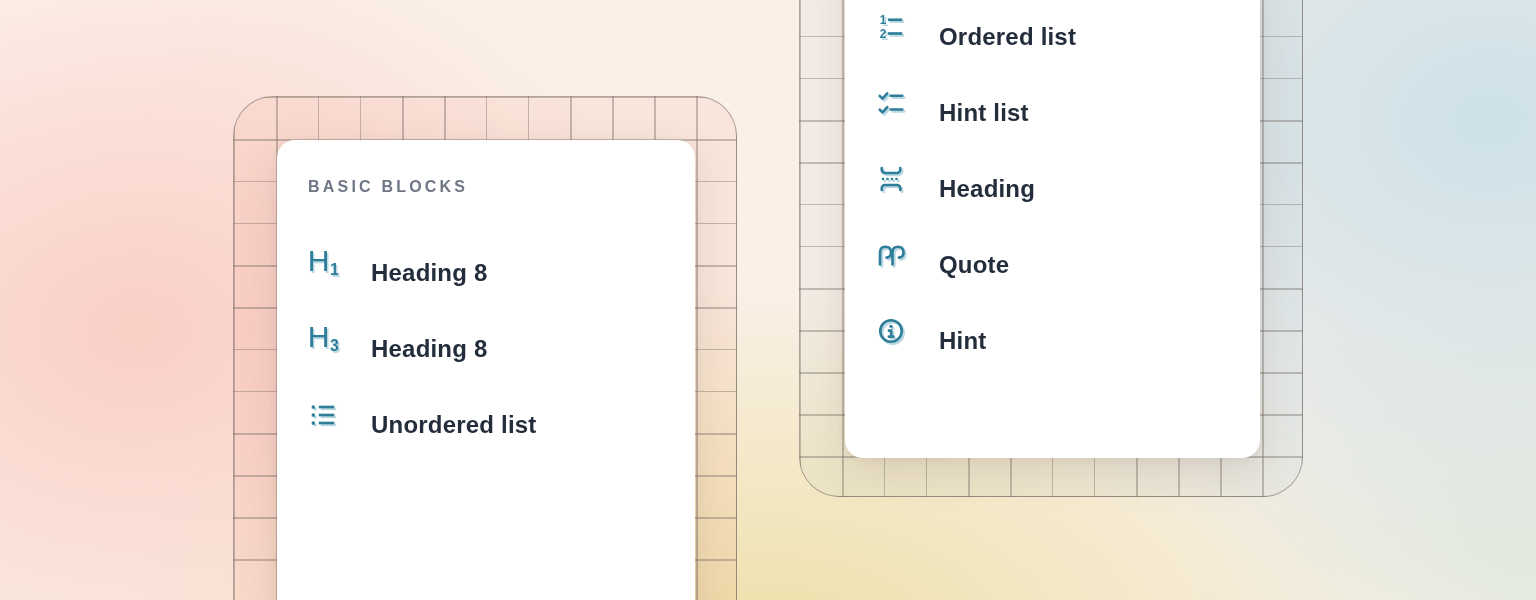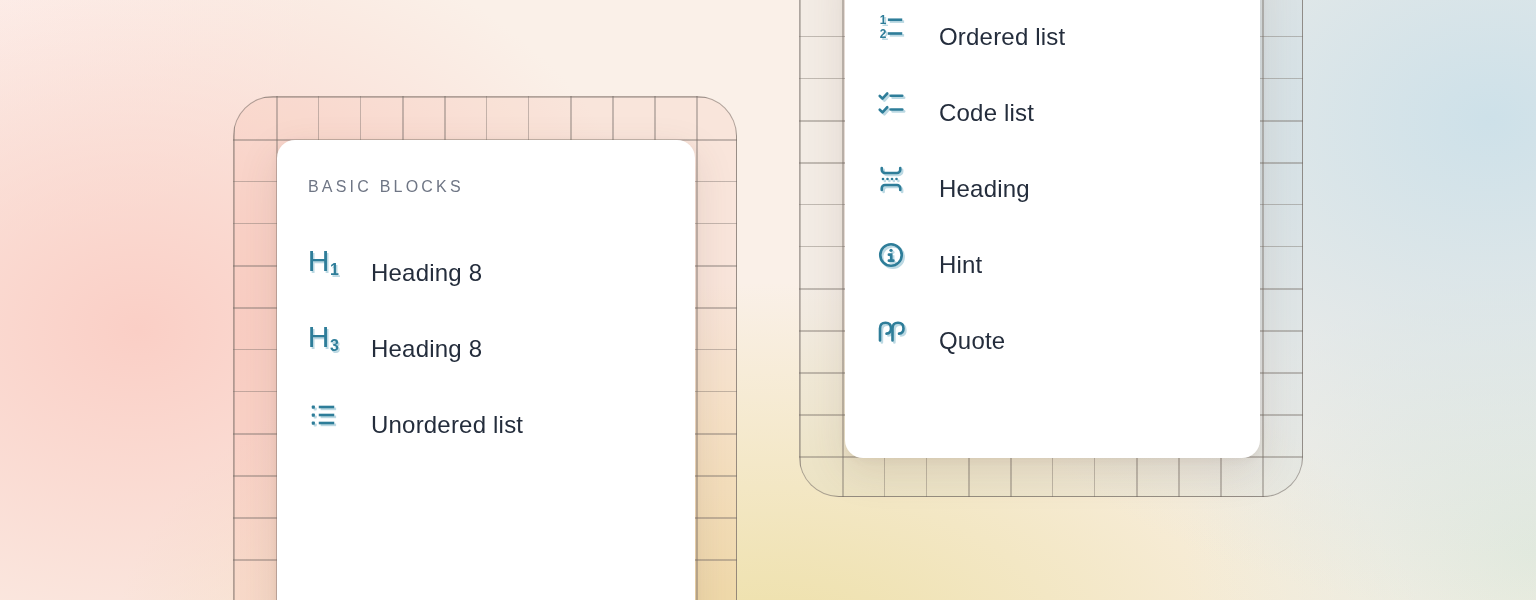--- a/index.html
+++ b/index.html
@@ -46,21 +46,21 @@
     border-radius:18px;
     box-shadow:0 14px 40px rgba(96,70,56,0.14), 0 2px 8px rgba(96,70,56,0.06);
     z-index:2;
   }
   .card-left { left:277px; top:140px; width:418px; height:520px; }
   .card-right{ left:845px; top:-49px; width:415px; height:507px; }
 
   .section-label{
     margin:37px 0 0 31px;
     font-size:16px;
-    font-weight:normal;
+    font-weight:bold;
     letter-spacing:3.2px;
     line-height:19px;
     color:var(--label);
   }
   .menu-list{ display:block; }
   .card-left  .menu-list{ margin-top:29px; }
   .card-right .menu-list{ padding-top:38px; }
 
   .menu-item{
     display:flex;
@@ -70,21 +70,21 @@
     cursor:pointer;
   }
   .mi-icon{
     width:32px; height:32px;
     display:flex; align-items:center; justify-content:center;
     margin-right:32px;
     flex:0 0 32px;
   }
   .mi-label{
     font-size:24px;
-    font-weight:normal;
+    font-weight:bold;
     letter-spacing:0.2px;
     color:var(--text);
     margin-top:20px;
   }
 
   
   .mi-icon svg{ overflow:visible; }
   .ico-lite{ transform:translate(1.5px,1.5px); color:var(--icon-lite); }
   .ico-main{ color:var(--icon); }
 
@@ -204,21 +204,21 @@
             <g class="ico-main">
               <g stroke="currentColor" fill="none" stroke-width="2.1" stroke-linecap="round" stroke-linejoin="round">
                 <polyline points="3,6.4 5.2,8.5 9,4.4"></polyline>
                 <line x1="11.8" y1="6.2" x2="21" y2="6.2"></line>
                 <polyline points="3,17.4 5.2,19.5 9,15.4"></polyline>
                 <line x1="11.8" y1="17.2" x2="21" y2="17.2"></line>
               </g>
             </g>
           </svg>
         </span>
-        <span class="mi-label">Code list</span>
+        <span class="mi-label">Hint list</span>
       </div>
       <div class="menu-item">
         <span class="mi-icon">
           <svg viewBox="0 0 24 24" width="30" height="30">
             <g class="ico-lite">
               <g stroke="currentColor" fill="none" stroke-width="2.1" stroke-linecap="round">
                 <path d="M4.6 3.2 v1.4 a2.6 2.6 0 0 0 2.6 2.6 h9.6 a2.6 2.6 0 0 0 2.6 -2.6 v-1.4"></path>
                 <path d="M4.6 20.8 v-1.4 a2.6 2.6 0 0 1 2.6 -2.6 h9.6 a2.6 2.6 0 0 1 2.6 2.6 v1.4"></path>
               </g>
               <g fill="currentColor">
@@ -241,52 +241,52 @@
               </g>
             </g>
           </svg>
         </span>
         <span class="mi-label">Heading</span>
       </div>
       <div class="menu-item">
         <span class="mi-icon">
           <svg viewBox="0 0 24 24" width="30" height="30">
             <g class="ico-lite">
+              <g stroke="currentColor" fill="none" stroke-width="2.1" stroke-linecap="round" stroke-linejoin="round">
+                <path d="M3.2 19.6 V9.9 Q3.2 5.4 7.6 5.4 Q12 5.4 12 9.9 Q12 13.9 8.4 14.1"></path>
+                <path d="M13.2 19.6 V9.9 Q13.2 5.4 17.6 5.4 Q22 5.4 22 9.9 Q22 13.9 18.4 14.1"></path>
+              </g>
+            </g>
+            <g class="ico-main">
+              <g stroke="currentColor" fill="none" stroke-width="2.1" stroke-linecap="round" stroke-linejoin="round">
+                <path d="M3.2 19.6 V9.9 Q3.2 5.4 7.6 5.4 Q12 5.4 12 9.9 Q12 13.9 8.4 14.1"></path>
+                <path d="M13.2 19.6 V9.9 Q13.2 5.4 17.6 5.4 Q22 5.4 22 9.9 Q22 13.9 18.4 14.1"></path>
+              </g>
+            </g>
+          </svg>
+        </span>
+        <span class="mi-label">Quote</span>
+      </div>
+      <div class="menu-item">
+        <span class="mi-icon">
+          <svg viewBox="0 0 24 24" width="30" height="30">
+            <g class="ico-lite">
               <g stroke="currentColor" fill="none" stroke-width="2.1" stroke-linecap="round">
                 <circle cx="12" cy="12" r="8.6"></circle>
                 <path d="M10.3 11.7 h1.9 v4.8"></path>
                 <path d="M10.3 16.5 h3.6"></path>
               </g>
               <circle cx="12" cy="8.2" r="1.3" fill="currentColor"></circle>
             </g>
             <g class="ico-main">
               <g stroke="currentColor" fill="none" stroke-width="2.1" stroke-linecap="round">
                 <circle cx="12" cy="12" r="8.6"></circle>
                 <path d="M10.3 11.7 h1.9 v4.8"></path>
                 <path d="M10.3 16.5 h3.6"></path>
               </g>
               <circle cx="12" cy="8.2" r="1.3" fill="currentColor"></circle>
             </g>
           </svg>
         </span>
         <span class="mi-label">Hint</span>
       </div>
-      <div class="menu-item">
-        <span class="mi-icon">
-          <svg viewBox="0 0 24 24" width="30" height="30">
-            <g class="ico-lite">
-              <g stroke="currentColor" fill="none" stroke-width="2.1" stroke-linecap="round" stroke-linejoin="round">
-                <path d="M3.2 19.6 V9.9 Q3.2 5.4 7.6 5.4 Q12 5.4 12 9.9 Q12 13.9 8.4 14.1"></path>
-                <path d="M13.2 19.6 V9.9 Q13.2 5.4 17.6 5.4 Q22 5.4 22 9.9 Q22 13.9 18.4 14.1"></path>
-              </g>
-            </g>
-            <g class="ico-main">
-              <g stroke="currentColor" fill="none" stroke-width="2.1" stroke-linecap="round" stroke-linejoin="round">
-                <path d="M3.2 19.6 V9.9 Q3.2 5.4 7.6 5.4 Q12 5.4 12 9.9 Q12 13.9 8.4 14.1"></path>
-                <path d="M13.2 19.6 V9.9 Q13.2 5.4 17.6 5.4 Q22 5.4 22 9.9 Q22 13.9 18.4 14.1"></path>
-              </g>
-            </g>
-          </svg>
-        </span>
-        <span class="mi-label">Quote</span>
-      </div>
     </div>
 </div>
 
 </body></html>

